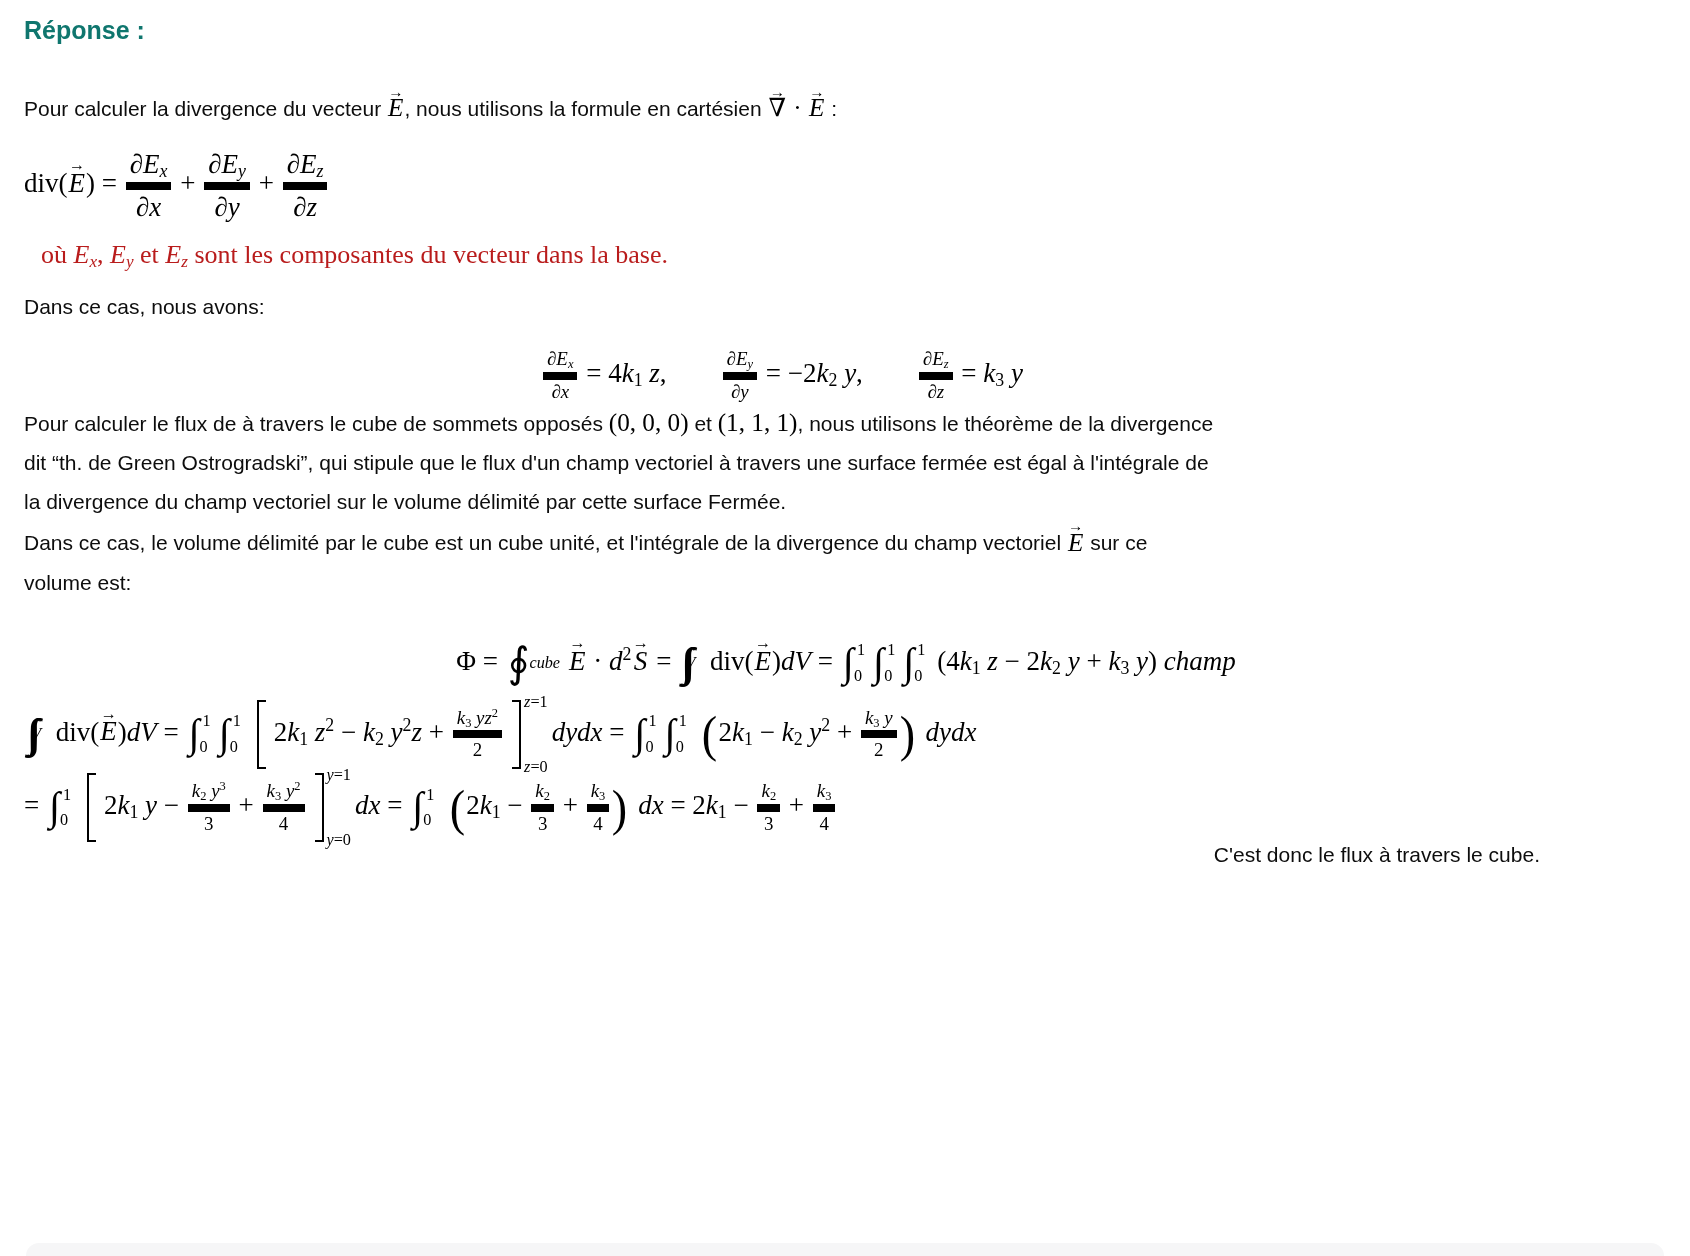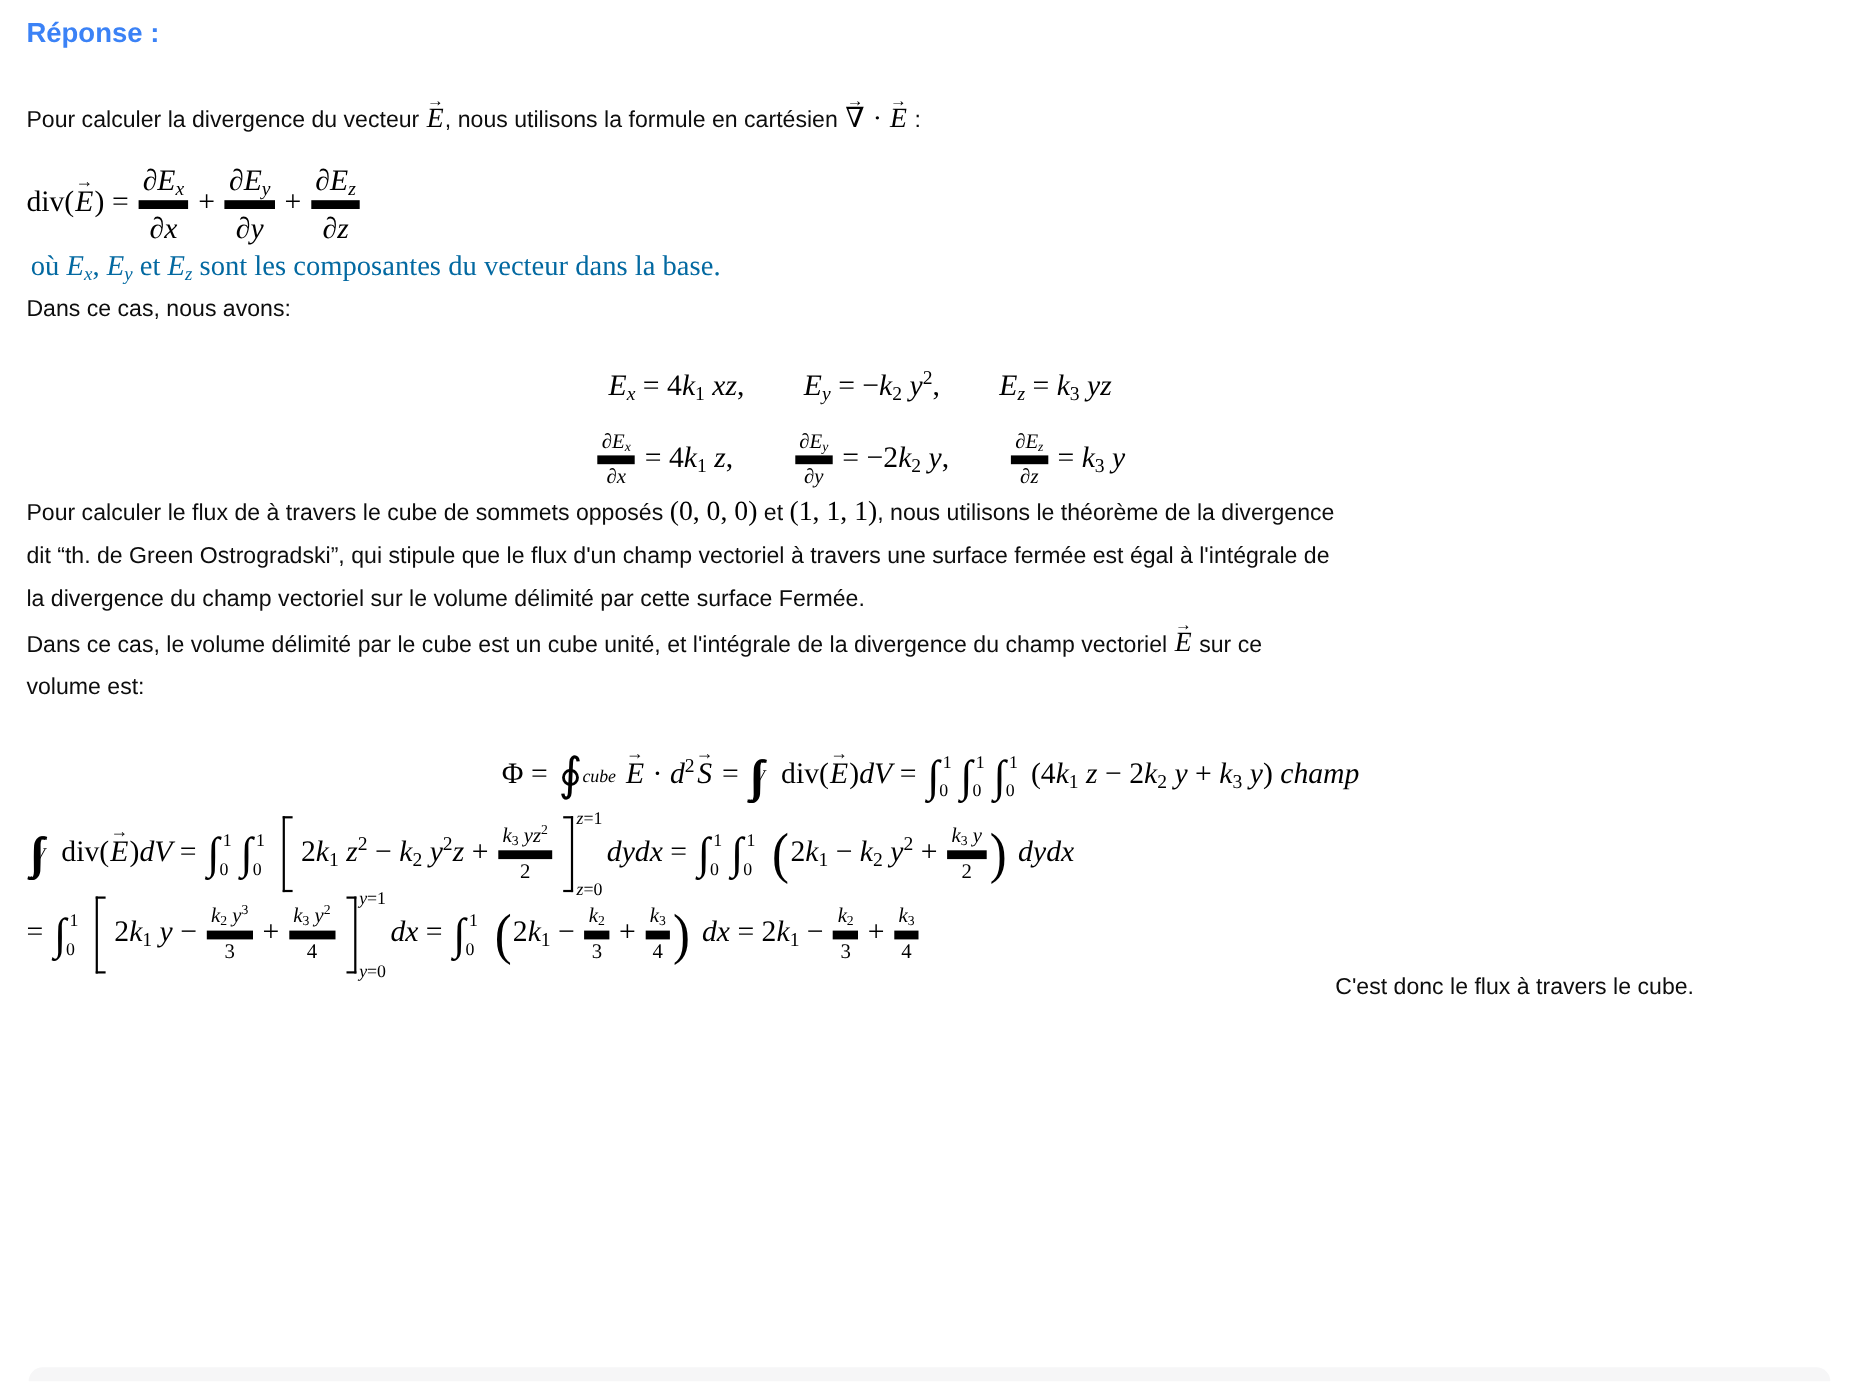--- a/index.html
+++ b/index.html
@@ -3,40 +3,40 @@
 <meta charset="utf-8">
 <style>
   html,body{margin:0;padding:0;}
   body{
     width:1690px;height:1256px;overflow:hidden;position:relative;
     background:#ffffff;color:#0d0d0d;
     font-family:"Liberation Sans","DejaVu Sans",sans-serif;
     font-size:21px;
   }
   .page{padding:16px 150px 0 24px;}
-  .heading{font-size:25px;font-weight:700;margin:0 0 42px 0;color:#3b82f6;}
+  .heading{font-size:25px;font-weight:700;margin:0 0 42px 0;color:#0f766e;}
   p.body{margin:0;line-height:39px;}
   .mt-p1{margin-top:38px;}
   .mt-eqdiv{margin-top:20px;}
   .mt-ou{margin-top:26px;}
   .mt-case{margin-top:40px;}
   .mt-comp{margin-top:32px;}
   .mt-part-p{margin-top:36px;}
   .mt-part{margin-top:22px;}
   .mt-flux{margin-top:36px;}
   .mt-vol{margin-top:26px;}
   .mt-phi{margin-top:36px;}
   .mt-l1{margin-top:22px;}
   .mt-l2{margin-top:18px;}
   .mt-final{margin-top:36px;text-align:right;}
 
   
   .m{font-family:"Liberation Serif","DejaVu Serif","DejaVu Sans",serif;font-size:1.2em;color:#000;}
   .math{font-family:"Liberation Serif","DejaVu Serif","DejaVu Sans",serif;font-size:27px;color:#000;line-height:1.35;}
-  .serifline{font-family:"Liberation Serif","DejaVu Serif","DejaVu Sans",serif;font-size:26px;color:#0369a1;margin:4px;}
+  .serifline{font-family:"Liberation Serif","DejaVu Serif","DejaVu Sans",serif;font-size:26px;color:#b91c1c;margin:17px;}
   .disp.center{text-align:center;}
   .shift{transform:translateX(64px);}
   sub,sup{font-size:66%;line-height:0;}
   sup{vertical-align:0.55em;}
   sub{vertical-align:-0.25em;}
 
   .frac{display:inline-flex;flex-direction:column;align-items:center;vertical-align:middle;line-height:1.2;text-align:center;margin:0 2px;}
   .frac .nu{display:block;border-bottom:8px solid #000000;padding:0 4px 1px;}
   .frac .de{display:block;padding:1px 4px 0;}
   .fs{font-size:0.7em;}
@@ -84,21 +84,20 @@
         <span class="de"><i>∂y</i></span>
       </span> + <span class="frac">
         <span class="nu"><i>∂E<sub>z</sub></i></span>
         <span class="de"><i>∂z</i></span>
       </span></div>
 
   <p class="serifline mt-ou">où <i>E<sub>x</sub></i>, <i>E<sub>y</sub></i> et <i>E<sub>z</sub></i> sont les composantes du vecteur dans la base.</p>
 
   <p class="body mt-case">Dans ce cas, nous avons:</p>
 
-  <div class="math disp center mt-comp"><i>E<sub>x</sub></i> = 4<i>k</i><sub>1</sub> <i>xz</i>,<span class="gap"></span><i>E<sub>y</sub></i> = −<i>k</i><sub>2</sub> <i>y</i><sup>2</sup>,<span class="gap"></span><i>E<sub>z</sub></i> = <i>k</i><sub>3</sub> <i>yz</i></div>
 
 
   <div class="math disp center mt-part"><span class="frac fs">
         <span class="nu"><i>∂E<sub>x</sub></i></span>
         <span class="de"><i>∂x</i></span>
       </span> = 4<i>k</i><sub>1</sub> <i>z</i>,<span class="gap"></span><span class="frac fs">
         <span class="nu"><i>∂E<sub>y</sub></i></span>
         <span class="de"><i>∂y</i></span>
       </span> = −2<i>k</i><sub>2</sub> <i>y</i>,<span class="gap"></span><span class="frac fs">
         <span class="nu"><i>∂E<sub>z</sub></i></span>

